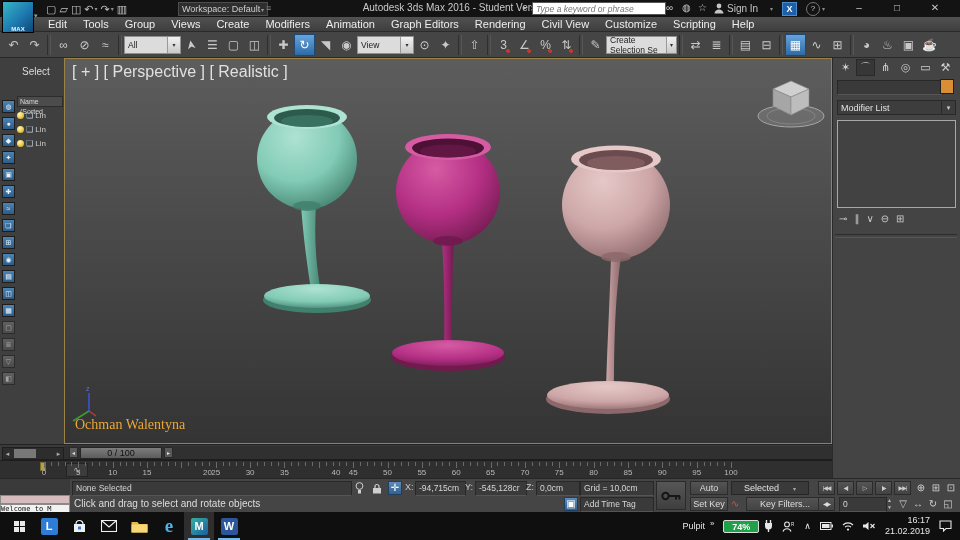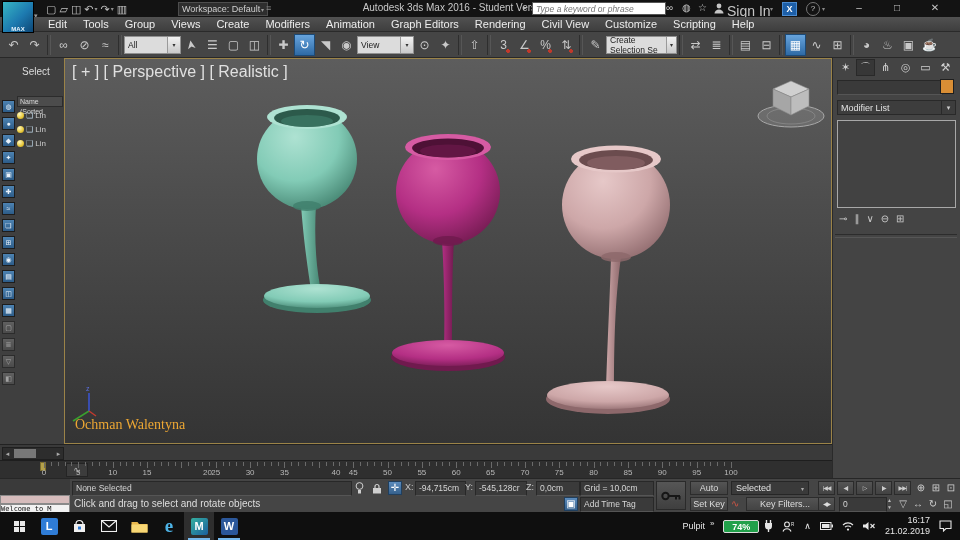--- a/index.html
+++ b/index.html
@@ -90,21 +90,21 @@
   #ms-pink{left:0;top:16px;width:70px;height:9px;background:#d6bcbc;border:1px solid #8a8a8a;box-sizing:border-box;}
   #ms-white{left:0;top:25px;width:70px;height:9px;background:#f2f2f2;border:1px solid #8a8a8a;box-sizing:border-box;
      color:#111;font-family:"DejaVu Sans Mono",monospace;font-size:7px;line-height:8px;white-space:nowrap;overflow:hidden;}
   #prompt{left:74px;top:19px;color:#dddddd;font-size:10px;}
   .mini-ic{position:absolute;width:14px;height:14px;text-align:center;line-height:14px;font-size:10px;color:#cfcfcf;}
   #abs-toggle{background:linear-gradient(#5c8cbd,#35608c);border:1px solid #203f5e;color:#fff;box-sizing:border-box;line-height:12px;}
   #vp-layout-ic{background:linear-gradient(#5c8cbd,#35608c);border:1px solid #203f5e;color:#fff;box-sizing:border-box;line-height:12px;}
   #keybtn{left:656px;top:2px;width:30px;height:29px;background:linear-gradient(#565656,#3f3f3f);border:1px solid #2a2a2a;
      box-sizing:border-box;display:flex;align-items:center;justify-content:center;}
   #sel-combo{left:731px;top:2px;width:78px;height:14px;background:#3a3a3a;border:1px solid #262626;color:#e2e2e2;
-     font-size:9px;display:flex;align-items:center;justify-content:space-between;padding:0 4px;box-sizing:border-box;}
+     font-size:9px;display:flex;align-items:center;justify-content:space-between;padding:0 12px;box-sizing:border-box;}
   #squig{left:731px;top:19px;color:#d05545;font-size:10px;}
   #playback{left:818px;top:2px;display:flex;gap:2px;}
   .pb-btn{width:17px;height:14px;background:linear-gradient(#555,#424242);border:1px solid #2b2b2b;color:#ccc;
      font-size:6px;text-align:center;line-height:13px;box-sizing:border-box;letter-spacing:-1px;}
   #nav1{left:914px;top:2px;display:flex;gap:1px;}
   #nav2{left:896px;top:18px;display:flex;gap:1px;}
   .nav-ic{width:14px;height:14px;color:#cfcfcf;font-size:10px;text-align:center;line-height:14px;}
   #framefield{left:839px;top:18px;width:40px;}
   #spinner{left:886px;top:18px;width:7px;height:15px;color:#bbb;font-size:5px;line-height:7px;text-align:center;}
   
@@ -163,21 +163,21 @@
     <div class="abs" id="ws-handle">≡</div>
     <div class="abs" id="flyout">▸</div>
     <input class="abs" id="searchbox" placeholder="Type a keyword or phrase" style="">
     <span class="abs tbicon" style="left:666px">∞</span>
     <span class="abs tbicon" style="left:682px">◍</span>
     <span class="abs tbicon" style="left:698px">☆</span>
     <svg class="abs" style="left:714px;top:3px" width="10" height="11" viewBox="0 0 10 11">
       <circle cx="5" cy="3" r="2.4" fill="#c6c6c6"></circle>
         <path d="M0.5,10.5 a4.5,4 0 0 1 9,0 Z" fill="#c6c6c6"></path>
     </svg>
-    <span class="abs" style="left:727px;top:3px;color:#c6c6c6;font-size:14px">Sign In</span>
+    <span class="abs" style="left:727px;top:3px;color:#c6c6c6;font-size:10px">Sign In</span>
     <span class="abs" style="left:770px;top:5px;color:#888;font-size:6px">▾</span>
     <span class="abs" id="xchg">X</span>
     <span class="abs tbicon" style="left:806px;width:12px;height:12px;border:1px solid #777;border-radius:50%;font-size:8px;text-align:center;line-height:11px">?</span>
     <span class="abs" style="left:822px;top:5px;color:#888;font-size:6px">▾</span>
     <span class="abs winbtn" style="left:846px">–</span>
     <span class="abs winbtn" style="left:884px">□</span>
     <span class="abs winbtn" style="left:922px">✕</span>
   </div>
   <div class="abs" id="maxlogo">
       <span>MAX</span>
@@ -395,20 +395,25 @@
     </svg>
     <div class="abs" id="vp-label">[ + ] [ Perspective ] [ Realistic ]</div>
     <div class="abs" id="watermark">Ochman Walentyna</div>
   </div>
 
   <div class="abs" id="ts-row">
     <div class="abs" id="exp-scroll">
       <span class="scr-arrow">◂</span>
       <span id="exp-thumb"></span>
       <span class="scr-arrow" style="margin-left:auto">▸</span>
+    </div>
+    <div class="abs" id="ts-track">
+      <span class="abs ts-btn" style="left:5px">◂</span>
+      <div class="abs" id="ts-handle">0 / 100</div>
+      <span class="abs ts-btn" style="left:100px">▸</span>
     </div>
   </div>
 
   <div class="abs" id="trackbar">
     <div class="abs" id="mini-curve">∿</div>
     <div class="abs" id="ruler">
       <div class="abs" id="playhead" style="left: 40px;"></div>
     <div class="tick" style="left: 44px; height: 6px;"></div>
         <div class="tick-label" style="left: 44px;">0</div>
         <div class="tick" style="left: 50.87px; height: 4px;"></div>

